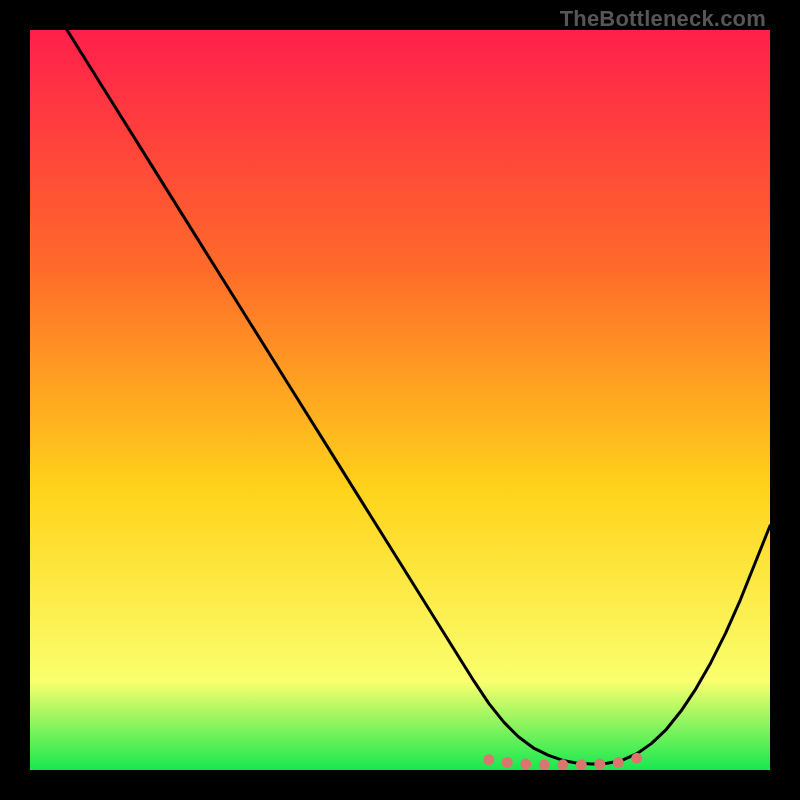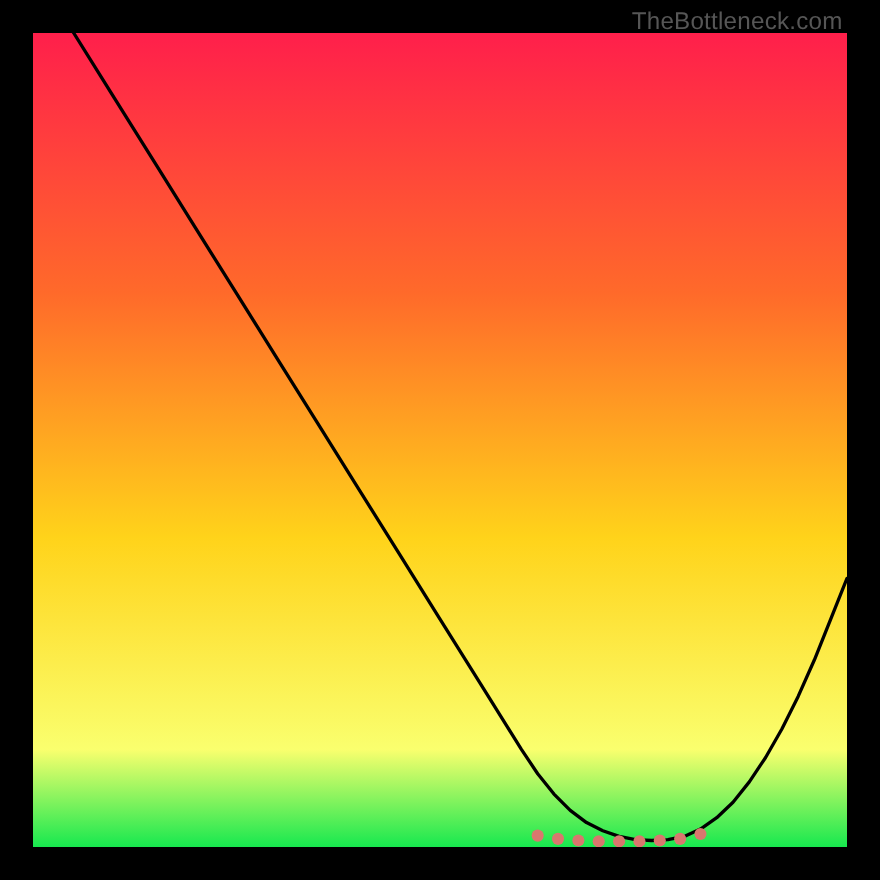--- a/index.html
+++ b/index.html
@@ -24,21 +24,21 @@
     left: 0;
     top: 0;
     width: 740px;
     height: 740px;
   }
   .watermark {
     position: absolute;
     top: 6px;
     right: 34px;
     font-size: 22px;
-    font-weight: 400;
+    font-weight: 700;
     color: #565656;
     letter-spacing: 0.2px;
   }
 </style>
 </head>
 <body>
 
 <div class="watermark">TheBottleneck.com</div>
 
 <div class="frame">

